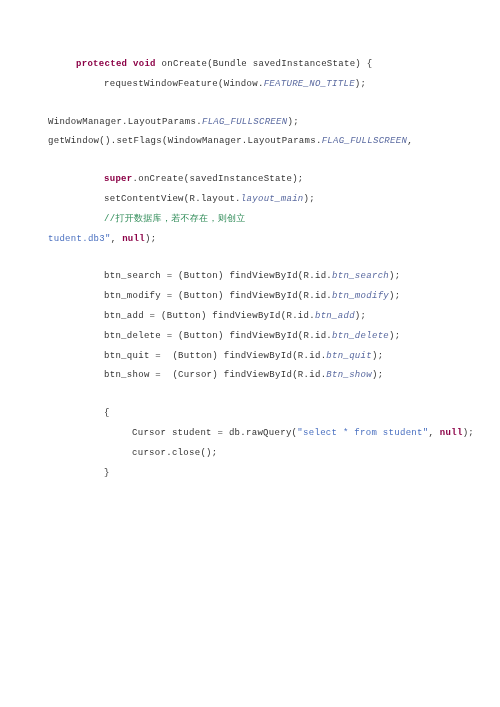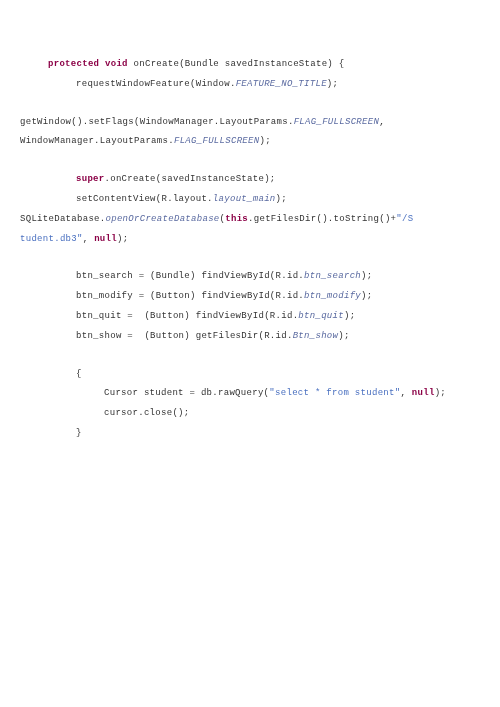--- a/index.html
+++ b/index.html
@@ -7,21 +7,21 @@
     padding: 0;
     background: #ffffff;
     font-family: "Courier New", Courier, monospace;
     font-size: 9px;
     line-height: 2.2;
     color: #333333;
   }
   .page {
     width: 500px;
     height: 707px;
-    padding: 55px 40px 40px 20px;
+    padding: 55px 40px 40px 48px;
     box-sizing: border-box;
     overflow: hidden;
   }
   .line {
     white-space: pre;
     letter-spacing: 0.3px;
   }
   .indent1 { padding-left: 28px; }
   .indent2 { padding-left: 56px; }
   .indent3 { padding-left: 84px; }
@@ -36,47 +36,49 @@
 <body>
 
 <div class="page">
 
 <div class="line indent1"><span class="kw">protected</span><span> </span><span class="kw">void</span><span class="plain"> onCreate(Bundle savedInstanceState) {</span></div>
 
 <div class="line indent2"><span class="plain">requestWindowFeature(Window.</span><span class="ital">FEATURE_NO_TITLE</span><span class="plain">);</span></div>
 
 <div class="blank"></div>
 
+<div class="line"><span class="plain">WindowManager.LayoutParams.</span><span class="ital">FLAG_FULLSCREEN</span><span class="plain">);</span></div>
+
 <div class="line"><span class="plain">getWindow().setFlags(WindowManager.LayoutParams.</span><span class="ital">FLAG_FULLSCREEN</span><span class="plain">,</span></div>
-
-<div class="line"><span class="plain">WindowManager.LayoutParams.</span><span class="ital">FLAG_FULLSCREEN</span><span class="plain">);</span></div>
 
 <div class="blank"></div>
 
 <div class="line indent2"><span class="kw">super</span><span class="plain">.onCreate(savedInstanceState);</span></div>
 
 <div class="line indent2"><span class="plain">setContentView(R.layout.</span><span class="ital">layout_main</span><span class="plain">);</span></div>
 
+<div class="line indent2"><span class="comment">//打开数据库，若不存在，则创立</span></div>
 
 
-<div class="line"><span class="plain">SQLiteDatabase.</span><span class="ital">openOrCreateDatabase</span><span class="plain">(</span><span class="kw">this</span><span class="plain">.getFilesDir().toString()+</span><span class="str">"/S</span></div>
 
 <div class="line"><span class="str">tudent.db3"</span><span class="plain">, </span><span class="kw">null</span><span class="plain">);</span></div>
 
 <div class="blank"></div>
 
-<div class="line indent2"><span class="plain">btn_search = (Bundle) findViewById(R.id.</span><span class="ital">btn_search</span><span class="plain">);</span></div>
+<div class="line indent2"><span class="plain">btn_search = (Button) findViewById(R.id.</span><span class="ital">btn_search</span><span class="plain">);</span></div>
 
 <div class="line indent2"><span class="plain">btn_modify = (Button) findViewById(R.id.</span><span class="ital">btn_modify</span><span class="plain">);</span></div>
 
+<div class="line indent2"><span class="plain">btn_add = (Button) findViewById(R.id.</span><span class="ital">btn_add</span><span class="plain">);</span></div>
 
+<div class="line indent2"><span class="plain">btn_delete = (Button) findViewById(R.id.</span><span class="ital">btn_delete</span><span class="plain">);</span></div>
 
 <div class="line indent2"><span class="plain">btn_quit =  (Button) findViewById(R.id.</span><span class="ital">btn_quit</span><span class="plain">);</span></div>
 
-<div class="line indent2"><span class="plain">btn_show =  (Button) getFilesDir(R.id.</span><span class="ital">Btn_show</span><span class="plain">);</span></div>
+<div class="line indent2"><span class="plain">btn_show =  (Cursor) findViewById(R.id.</span><span class="ital">Btn_show</span><span class="plain">);</span></div>
 
 <div class="blank"></div>
 
 
 <div class="line indent2"><span class="plain">{</span></div>
 
 <div class="line indent3"><span class="plain">Cursor student = db.rawQuery(</span><span class="str">"select * from student"</span><span class="plain">, </span><span class="kw">null</span><span class="plain">);</span></div>
 
 <div class="line indent3"><span class="plain">cursor.close();</span></div>
 

